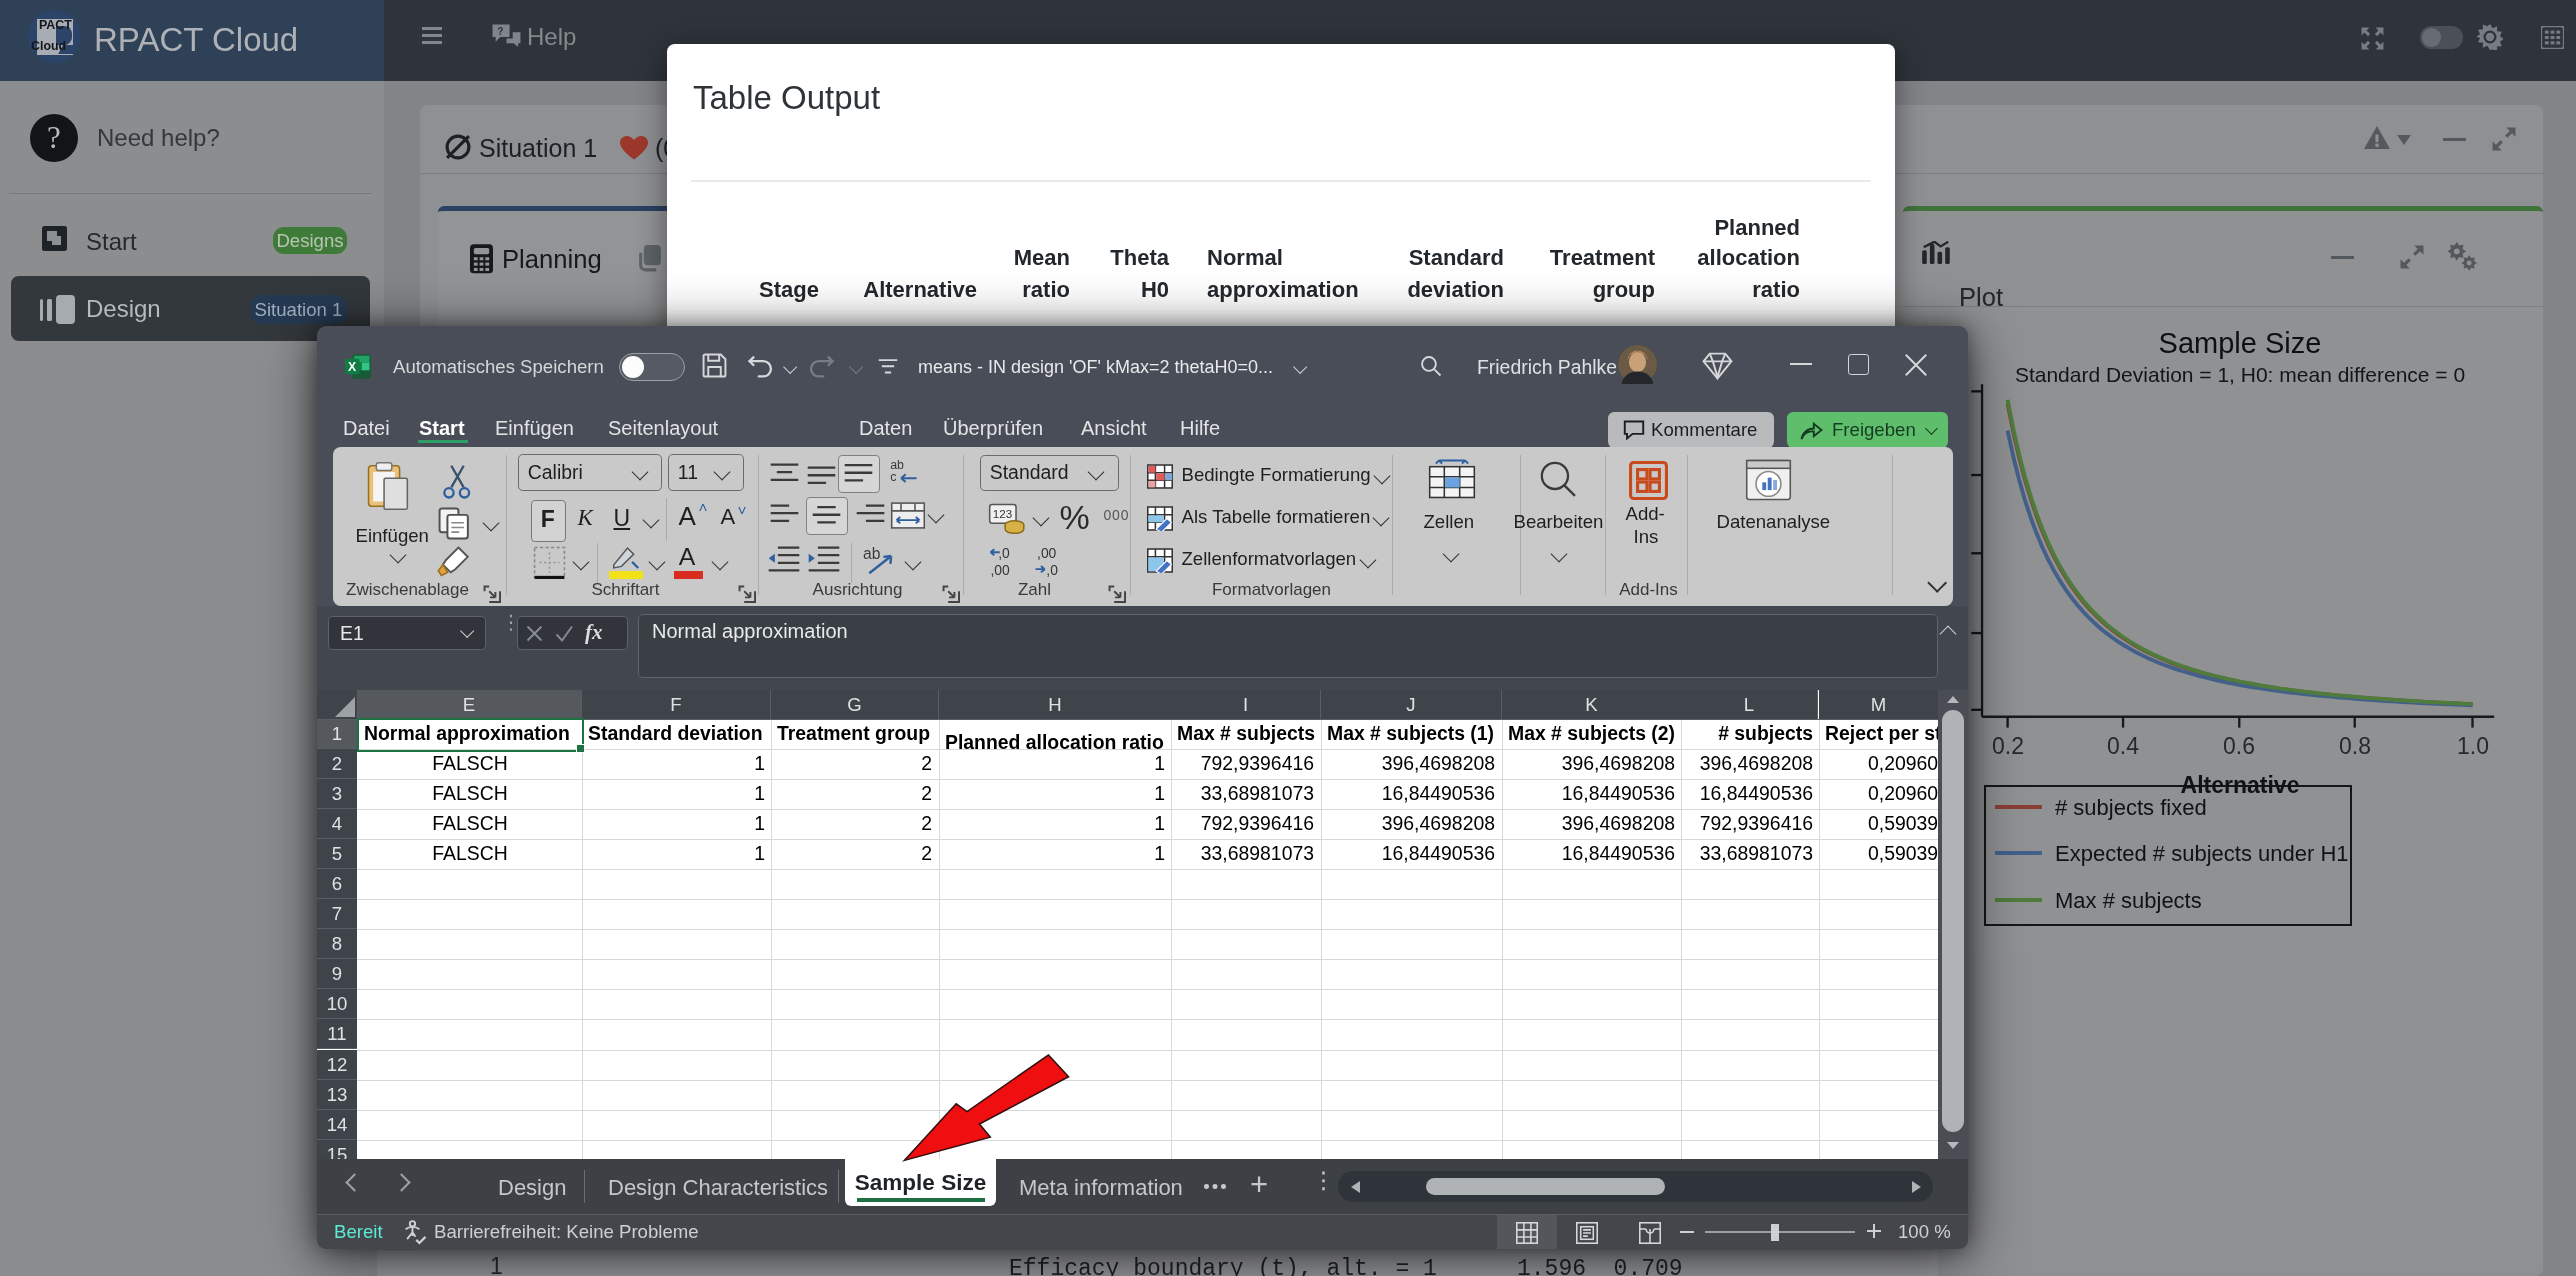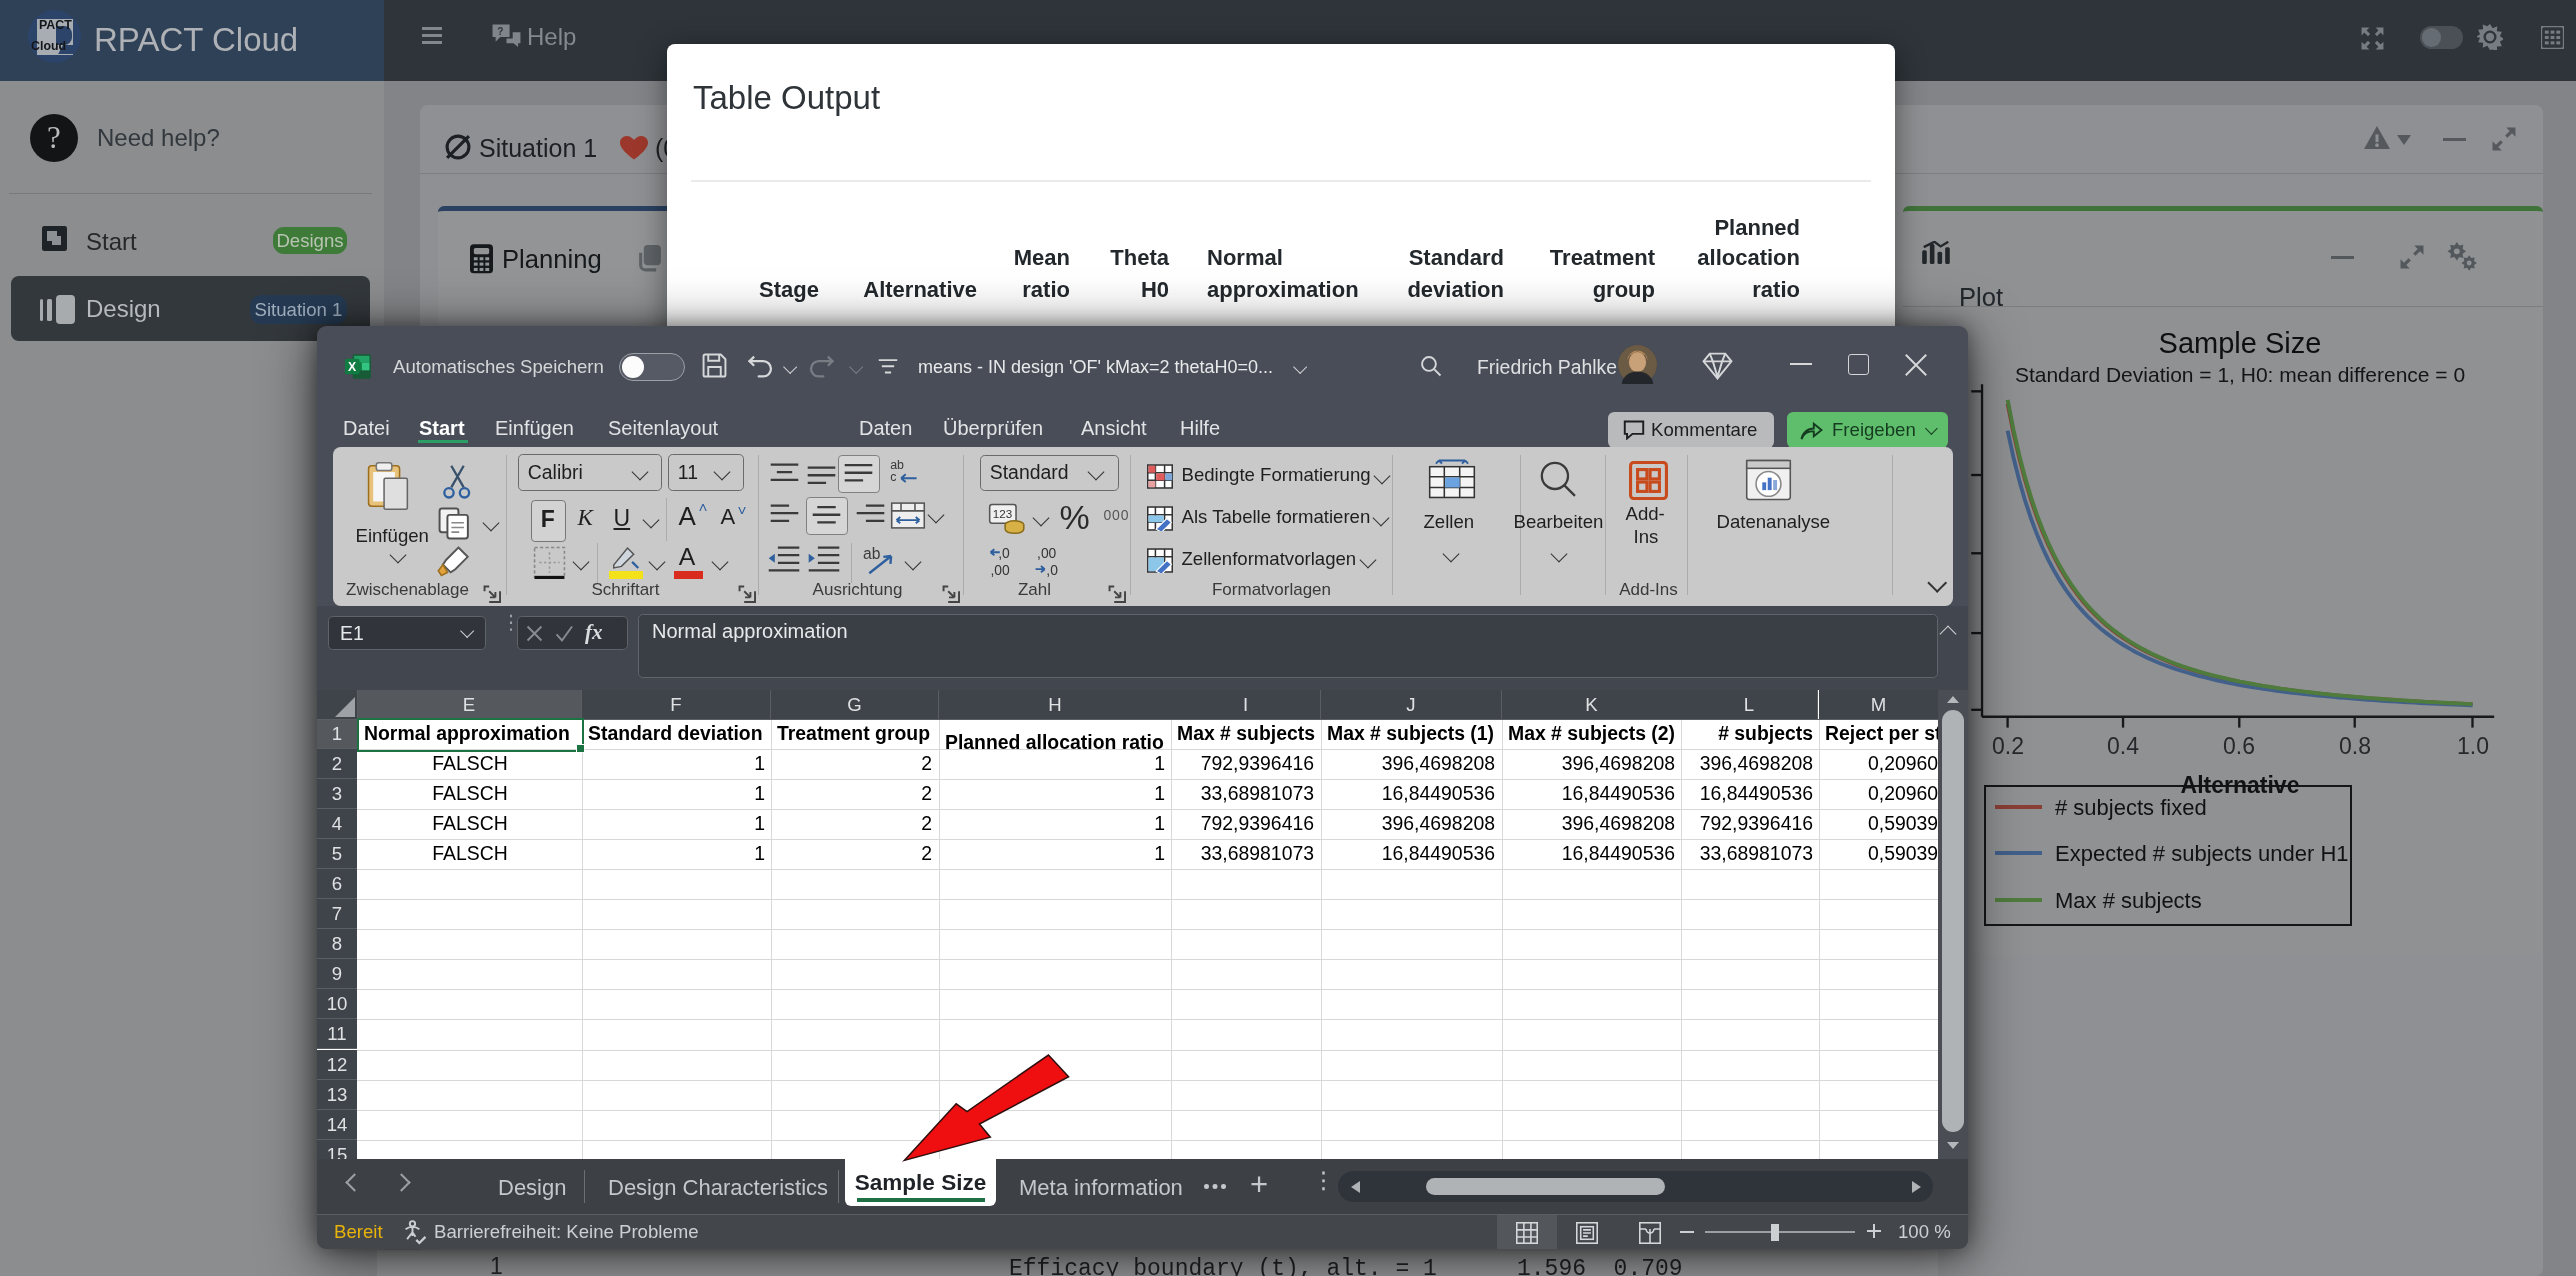--- a/index.html
+++ b/index.html
@@ -676,21 +676,21 @@
 <div class="abs" style="left:887px;top:25px;width:4.7px;height:4.7px;border-radius:50%;background:#c5c8ca;box-shadow:8.5px 0 0 #c5c8ca,17px 0 0 #c5c8ca;"></div>
 <div class="abs" style="left:933px;top:12.4px;font-size:31px;font-weight:300;color:#c5c8ca;line-height:28px;">+</div>
 <div class="abs" style="left:995px;top:15.5px;font-size:23px;color:#c5c8ca;line-height:11px;">⋮</div>
 <div class="abs" style="left:1021px;top:12.4px;width:595px;height:31px;background:#2f343a;border-radius:15.5px;"></div>
 <div class="abs" style="left:1034px;top:22px;width:0;height:0;border-top:6.2px solid transparent;border-bottom:6.2px solid transparent;border-right:9.3px solid #b0b3b6;"></div>
 <div class="abs" style="left:1109px;top:19.4px;width:239px;height:17px;background:#b0b3b6;border-radius:8.5px;"></div>
 <div class="abs" style="left:1595px;top:22px;width:0;height:0;border-top:6.2px solid transparent;border-bottom:6.2px solid transparent;border-left:9.3px solid #b0b3b6;"></div>
 </div>
 
   <div class="abs" id="statusbar">
-<div class="abs" style="left:17px;top:6.2px;font-size:18.6px;color:#eab308;">Bereit</div>
+<div class="abs" style="left:17px;top:6.2px;font-size:18.6px;color:#5eead4;">Bereit</div>
 <svg class="abs" style="left:84px;top:4.7px;" width="26" height="26" viewBox="0 0 34 34" fill="none" stroke="#cdd0d2" stroke-width="2.5">
         <circle cx="15" cy="5" r="3.5"></circle>
         <path d="M6 12c5-4 13-4 18 0M15 9v12M15 16l-7 9M15 16l4 6"></path>
         <path d="M20 26l4 4 8-8" stroke-width="3"></path>
       </svg>
 <div class="abs" style="left:117px;top:6.2px;font-size:18.6px;color:#cdd0d2;">Barrierefreiheit: Keine Probleme</div>
 <div class="abs" style="left:1180px;top:0px;width:60px;height:35px;background:#53575c;"></div>
 <svg class="abs" style="left:1199px;top:7px;" width="22" height="22" viewBox="0 0 28 28" stroke="#d5d7d9" stroke-width="2" fill="none">
         <rect x="1" y="1" width="26" height="26"></rect>
         <path d="M1 10h26M1 19h26M10 1v26M19 1v26"></path>

